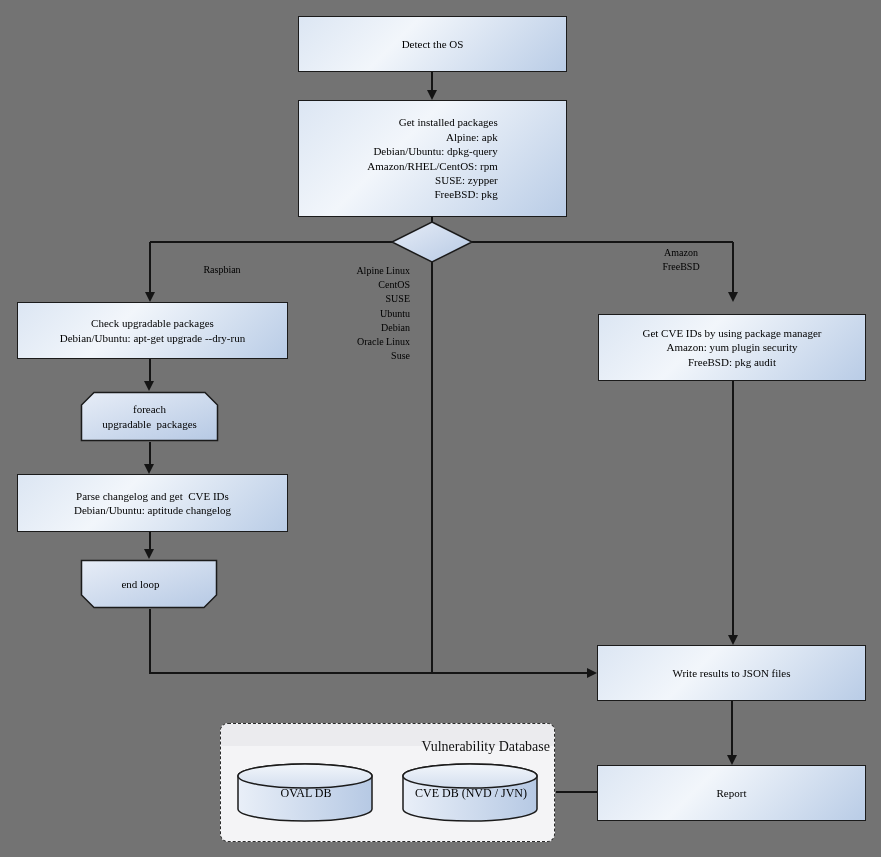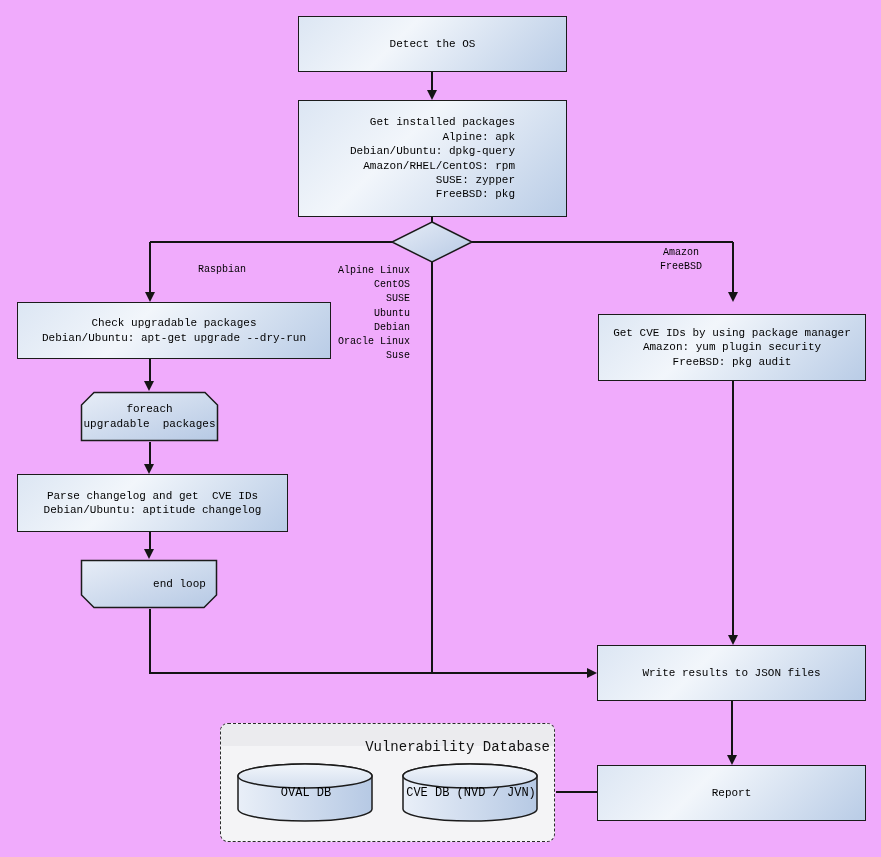--- a/index.html
+++ b/index.html
@@ -1,18 +1,18 @@
 <!DOCTYPE html>
 <html><head>
 <meta charset="utf-8">
 <style>
   html,body{margin:0;padding:0;background:#fff;}
   .canvas{
-    position:relative;width:881px;height:857px;background:#f0abfc;
-    font-family:Liberation Mono, monospace;color:#000;overflow:hidden;
+    position:relative;width:881px;height:857px;background:#737373;
+    font-family:Liberation Serif, serif;color:#000;overflow:hidden;
   }
   .node{
     position:absolute;box-sizing:border-box;
     border:1.5px solid #1b1b1b;
     background:linear-gradient(135deg,#dce6f3 0%,#f2f6fb 38%,#b9cce6 100%);
     display:flex;align-items:center;justify-content:center;
     font-size:11px;line-height:14.4px;
   }
   .node-text{white-space:pre-wrap;text-align:center;}
   .node-text.right{text-align:right;}
@@ -74,21 +74,21 @@
 
   <div class="node" style="left:298px;top:100px;width:269px;height:117px;">
     <div class="node-text right">Get installed packages
 Alpine: apk
 Debian/Ubuntu: dpkg-query
 Amazon/RHEL/CentOS: rpm
 SUSE: zypper
 FreeBSD: pkg</div>
   </div>
 
-  <div class="node" style="left:17px;top:302px;width:314px;height:57px;">
+  <div class="node" style="left:17px;top:302px;width:271px;height:57px;">
     <div class="node-text">Check upgradable packages
 Debian/Ubuntu: apt-get upgrade --dry-run</div>
   </div>
 
   <div class="node" style="left:17px;top:474px;width:271px;height:58px;">
     <div class="node-text">Parse changelog and get  CVE IDs
 Debian/Ubuntu: aptitude changelog</div>
   </div>
 
   <div class="node" style="left:598px;top:302px;width:268px;height:67px;margin-top:12px;">
@@ -131,21 +131,21 @@
 
   <svg class="shape" style="left:80px;top:559px;" width="138" height="50">
     <defs>
       <linearGradient id="gHex2" x1="0" y1="0" x2="1" y2="1">
         <stop offset="0" stop-color="#e7edf7"></stop>
           <stop offset="1" stop-color="#b6c9e4"></stop>
       </linearGradient>
     </defs>
     <polygon points="1.5,1.5 136.5,1.5 136.5,36 124,48.5 14,48.5 1.5,36" fill="url(#gHex2)" stroke="#1b1b1b" stroke-width="1.5"></polygon>
   </svg>
-  <div class="shape-text" style="left:80px;top:559px;width:121px;height:50px;padding-left:39px;">
+  <div class="shape-text" style="left:80px;top:559px;width:121px;height:50px;">
     <div class="node-text">end loop</div>
   </div>
 
   <div class="flabel" style="left:172px;top:263px;width:100px;text-align:center;">Raspbian</div>
   <div class="flabel" style="left:310px;top:264px;width:100px;text-align:right;">Alpine Linux
 CentOS
 SUSE
 Ubuntu
 Debian
 Oracle Linux

